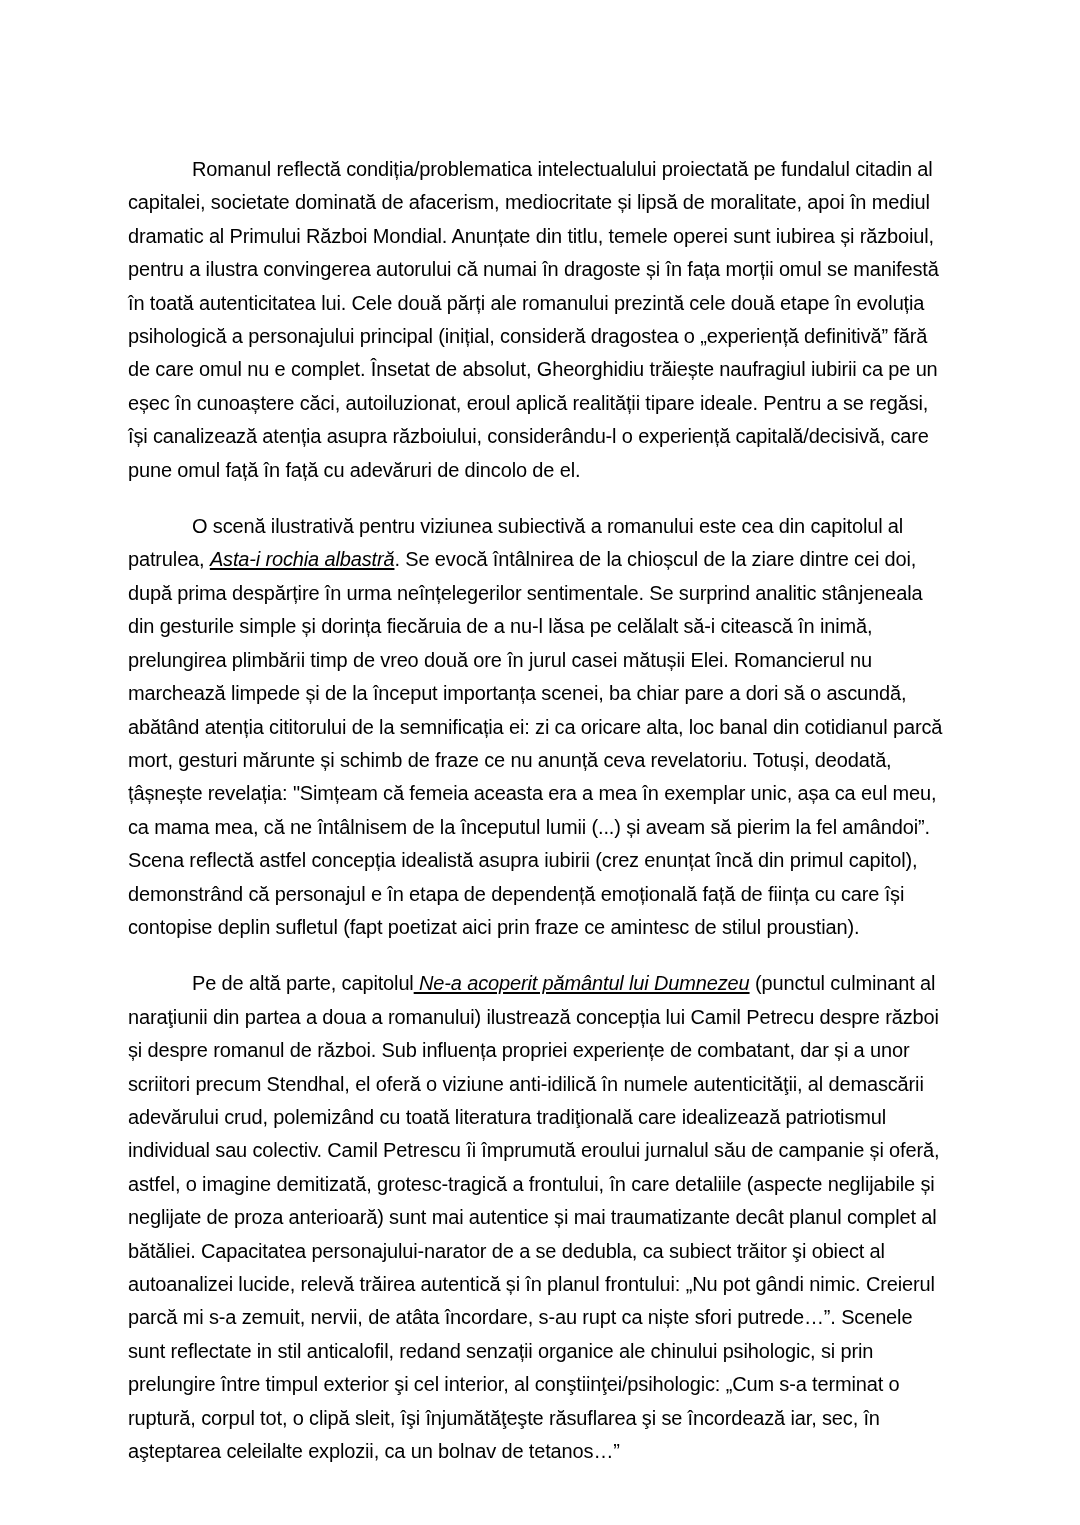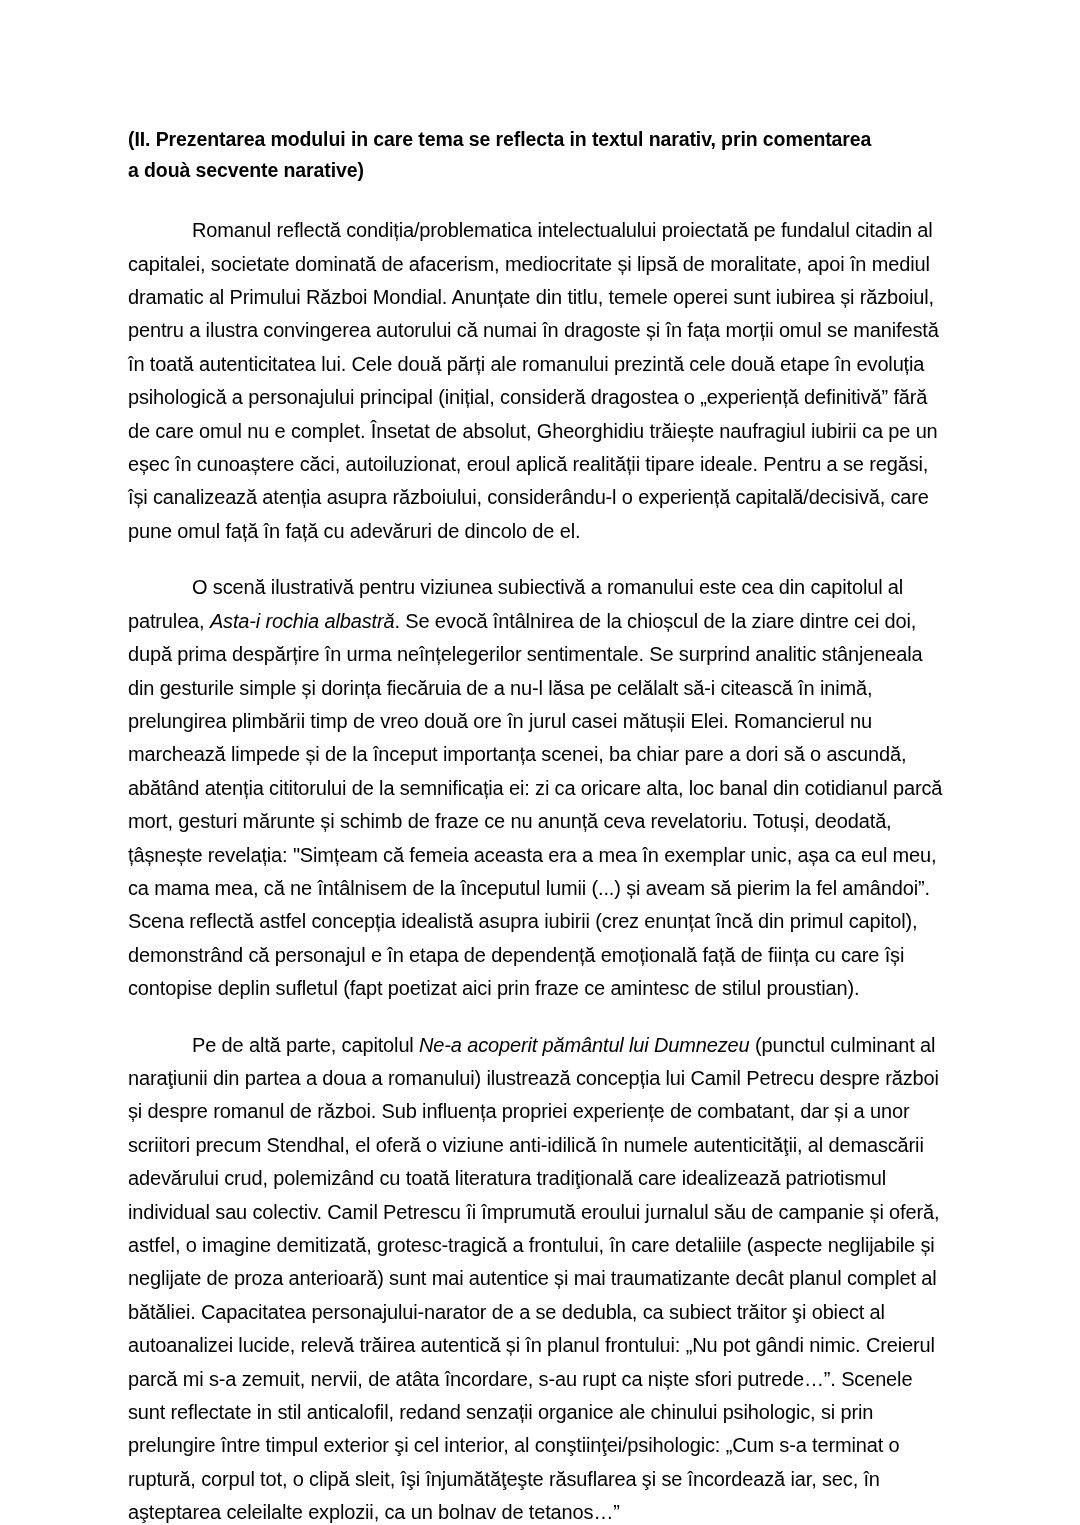--- a/index.html
+++ b/index.html
@@ -44,32 +44,28 @@
   }
   .para .indent {
     display: inline-block;
     width: 64px;
   }
   .gap-heading-to-p1 { height: 29px; }
   .gap-p1-to-p2 { height: 23px; }
   .gap-p2-to-p3 { height: 23px; }
 
   .u   { text-underline-offset: 2px; }
-  .iu  { font-style: italic; text-underline-offset: 2px; }
+  .iu  { font-style: italic; text-decoration: underline; text-underline-offset: 2px; }
 </style>
 </head>
 <body>
 
 <div class="page">
   <div class="content">
 
-    <div class="doc-heading">
-      <span>(II. Prezentarea modului in care tema se reflecta in textul narativ, prin comentarea</span><br>
-      <span>a douà secvente narative)</span>
-    </div>
 
     <div class="gap-heading-to-p1"></div>
 
     <p class="para"><span class="indent"></span><span>Romanul reflectă condiția/problematica intelectualului proiectată pe fundalul citadin al capitalei, societate dominată de afacerism, mediocritate și lipsă de moralitate, apoi în mediul dramatic al Primului Război Mondial. Anunțate din titlu, temele operei sunt iubirea și războiul, pentru a ilustra convingerea autorului că numai în dragoste și în fața morții omul se manifestă în toată autenticitatea lui. Cele două părți ale romanului prezintă cele două etape în evoluția psihologică a personajului principal (inițial, consideră dragostea o</span><span class="u"> „experiență definitivă”</span><span> fără de care omul nu e complet. Însetat de absolut, Gheorghidiu trăiește naufragiul iubirii ca pe un eșec în cunoaștere căci, autoiluzionat, eroul aplică realității tipare ideale. Pentru a se regăsi, își canalizează atenția asupra războiului, considerându-l o experiență capitală/decisivă, care pune omul față în față cu adevăruri de dincolo de el.</span></p>
 
     <div class="gap-p1-to-p2"></div>
 
     <p class="para"><span class="indent"></span><span>O scenă ilustrativă pentru viziunea subiectivă a romanului este cea din capitolul al patrulea, </span><span class="iu">Asta-i rochia albastră</span><span>. Se evocă întâlnirea de la chioșcul de la ziare dintre cei doi, după prima despărțire în urma neînțelegerilor sentimentale. Se surprind analitic stânjeneala din gesturile simple și dorința fiecăruia de a nu-l lăsa pe celălalt să-i citească în inimă, prelungirea plimbării timp de vreo două ore în jurul casei mătușii Elei. Romancierul nu marchează limpede și de la început importanța scenei, ba chiar pare a dori să o ascundă, abătând atenția cititorului de la semnificația ei: zi ca oricare alta, loc banal din cotidianul parcă mort, gesturi mărunte și schimb de fraze ce nu anunță ceva revelatoriu. Totuși, deodată, țâșnește revelația: </span><span class="u">"Simțeam că femeia aceasta era a mea în exemplar unic, așa ca eul meu, ca mama mea, că ne întâlnisem de la începutul lumii (...) și aveam să pierim la fel amândoi”</span><span>. Scena reflectă astfel concepția idealistă asupra iubirii (crez enunțat încă din primul capitol), demonstrând că personajul e în etapa de dependență emoțională față de ființa cu care își contopise deplin sufletul (fapt poetizat aici prin fraze ce amintesc de stilul proustian).</span></p>
 
     <div class="gap-p2-to-p3"></div>

